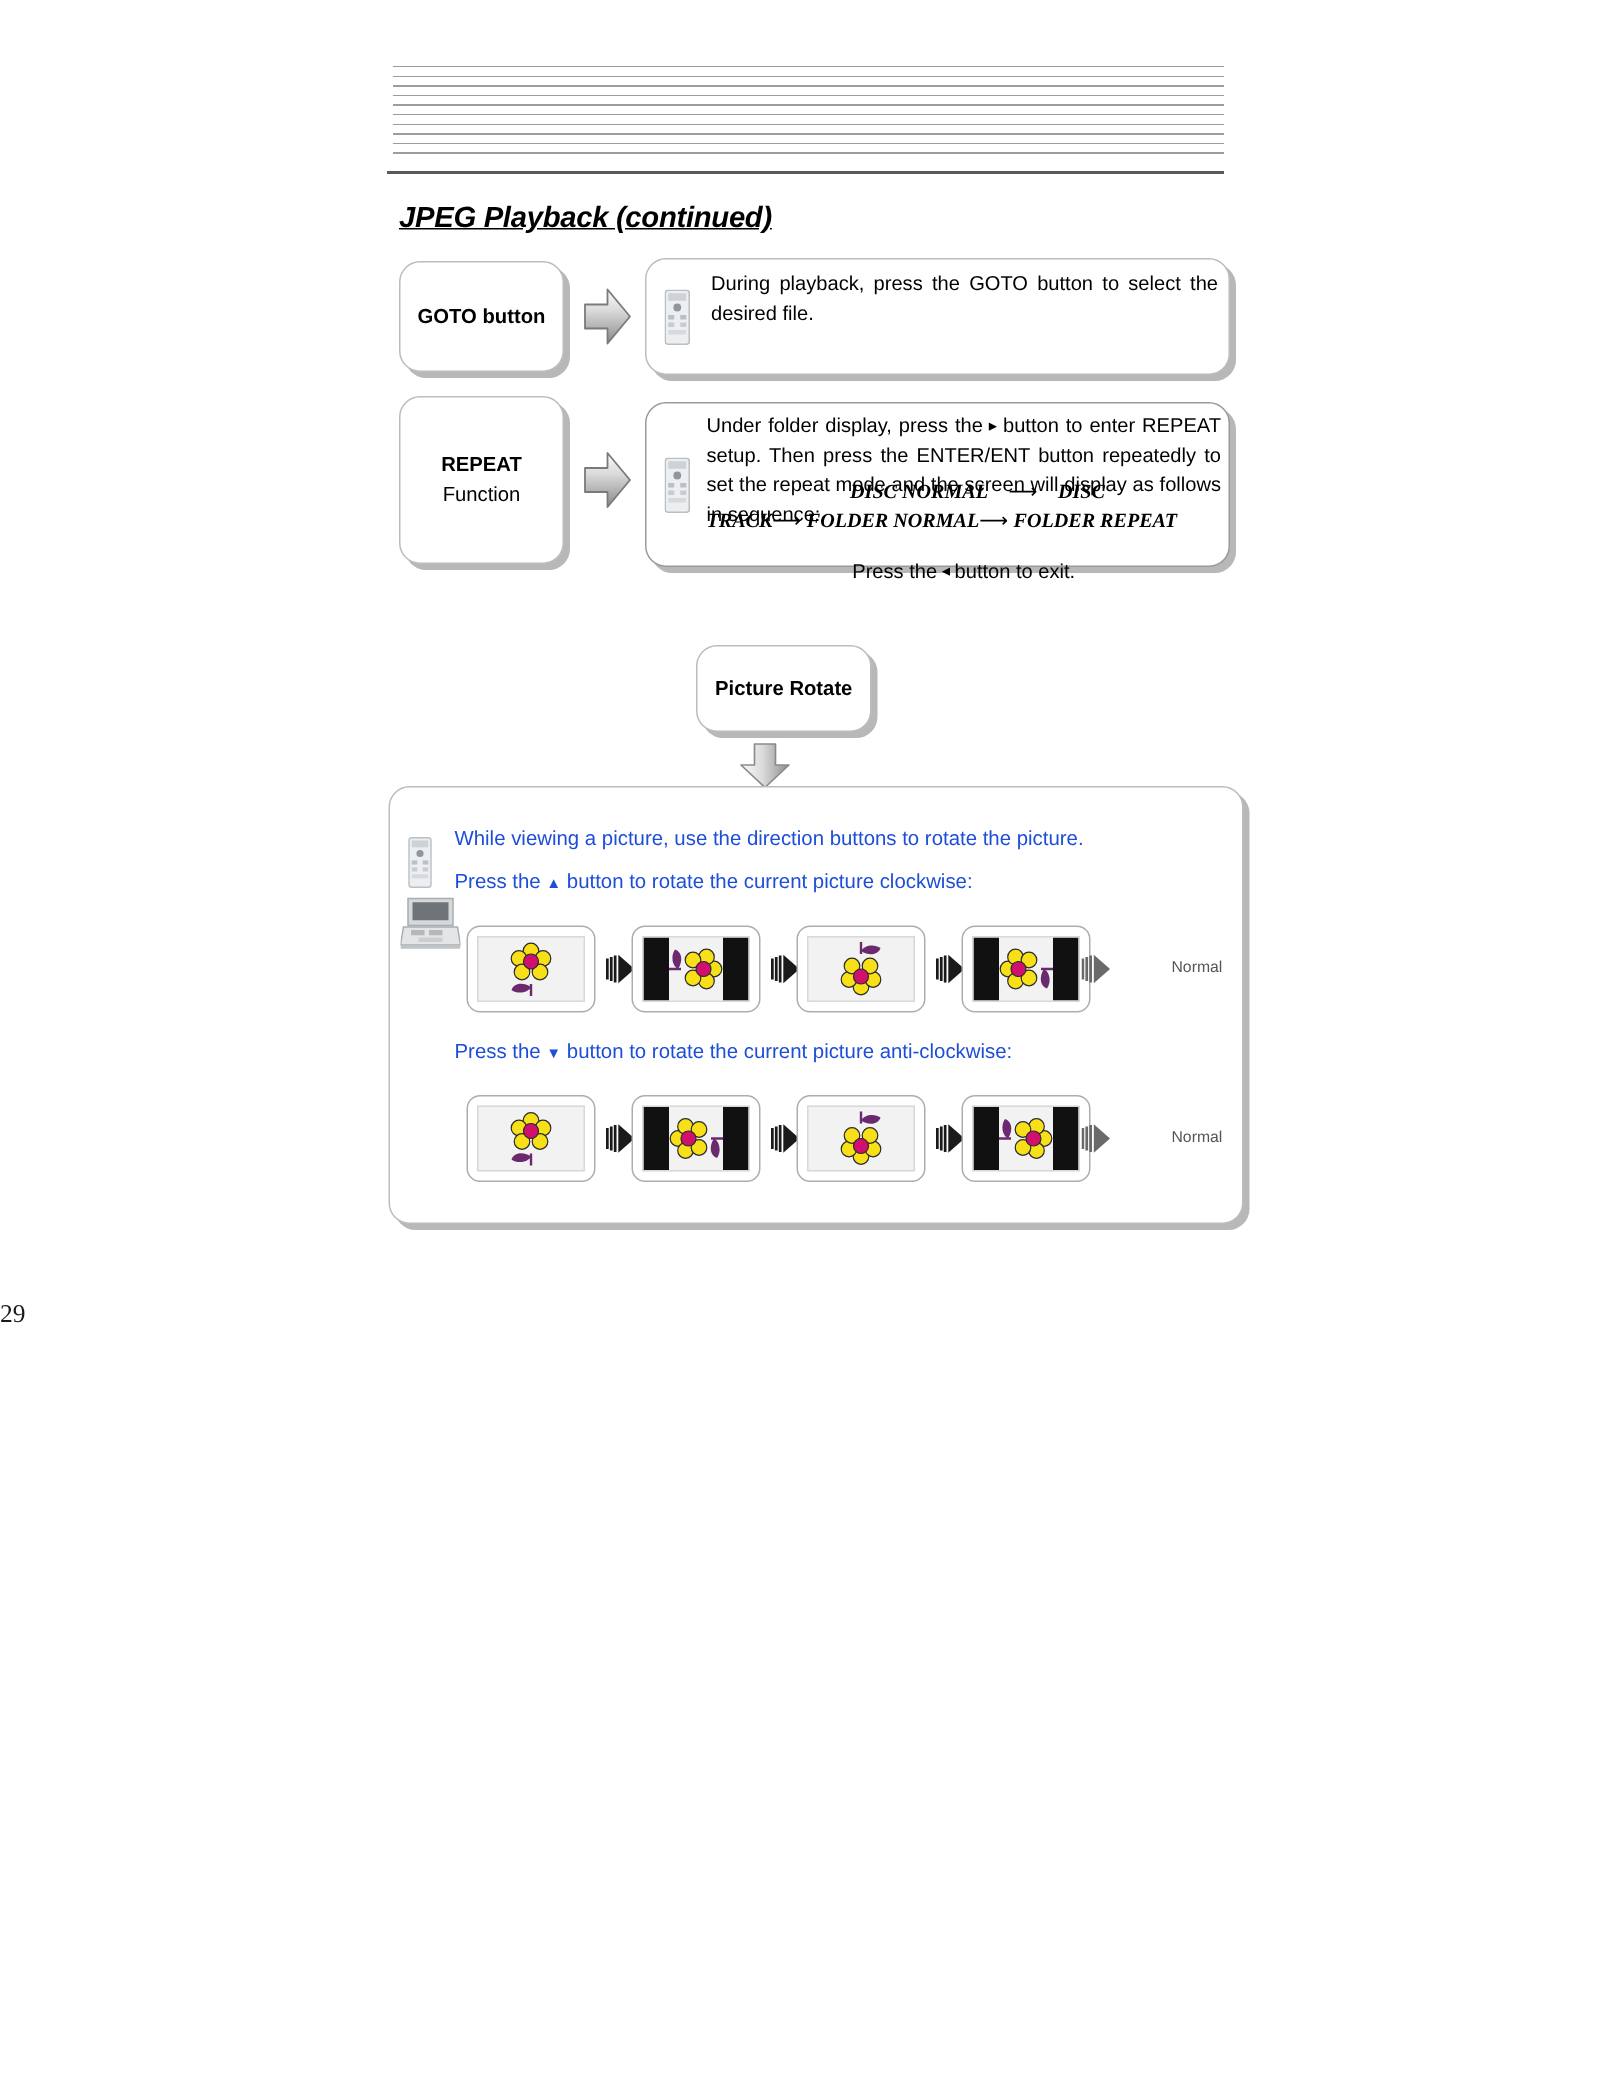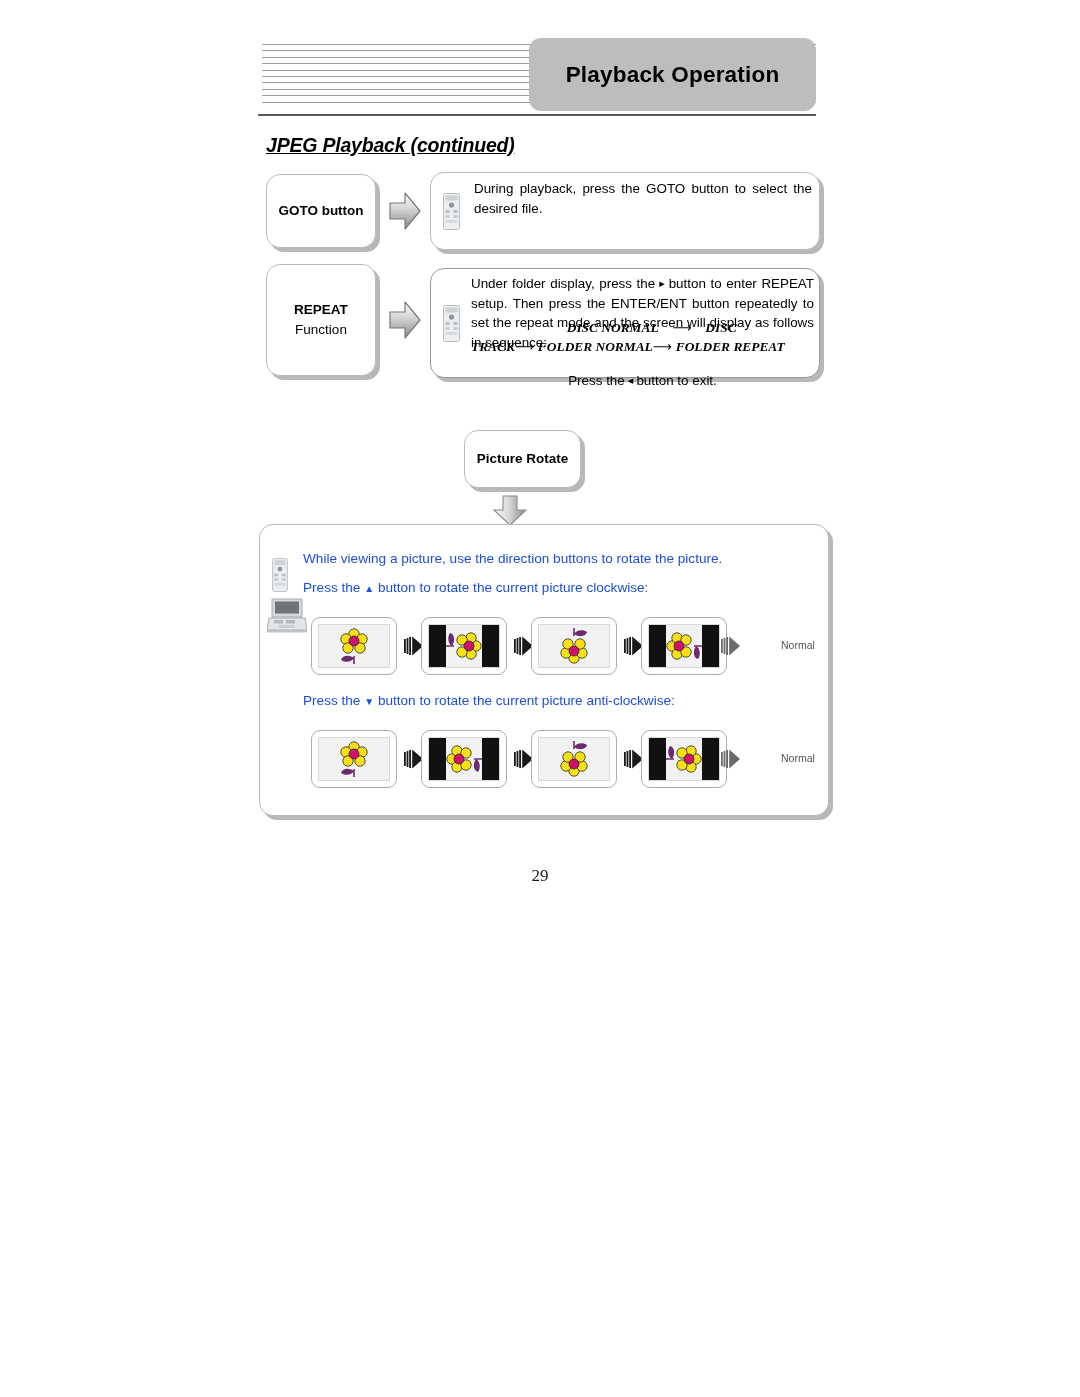--- a/index.html
+++ b/index.html
@@ -183,34 +183,30 @@
     font-size: 10.5px;
     color: #555;
     white-space: nowrap;
     padding-left: 35px;
   }
   #page-number {
     position: absolute;
     left: 0;
     top: 866px;
     width: 1080px;
-    text-align: center;
     font-family: "Liberation Serif", serif;
     font-size: 17px;
     color: #1a1a1a;
   }
 </style>
 </head>
 <body>
 
 <div id="header">
   <div id="header-stripes"></div>
-  <div id="header-tab">
-    <span class="title">Playback Operation</span>
-  </div>
 </div>
 <div id="header-rule"></div>
 
 <div id="section-title">JPEG Playback (continued)</div>
 
 <div class="rbox label-box" style="left:266px; top:174px; width:110px; height:74px;">
   <span>GOTO button</span>
 </div>
 
 <svg class="big-arrow" style="left:388px; top:191px;" viewBox="0 0 34 40">

